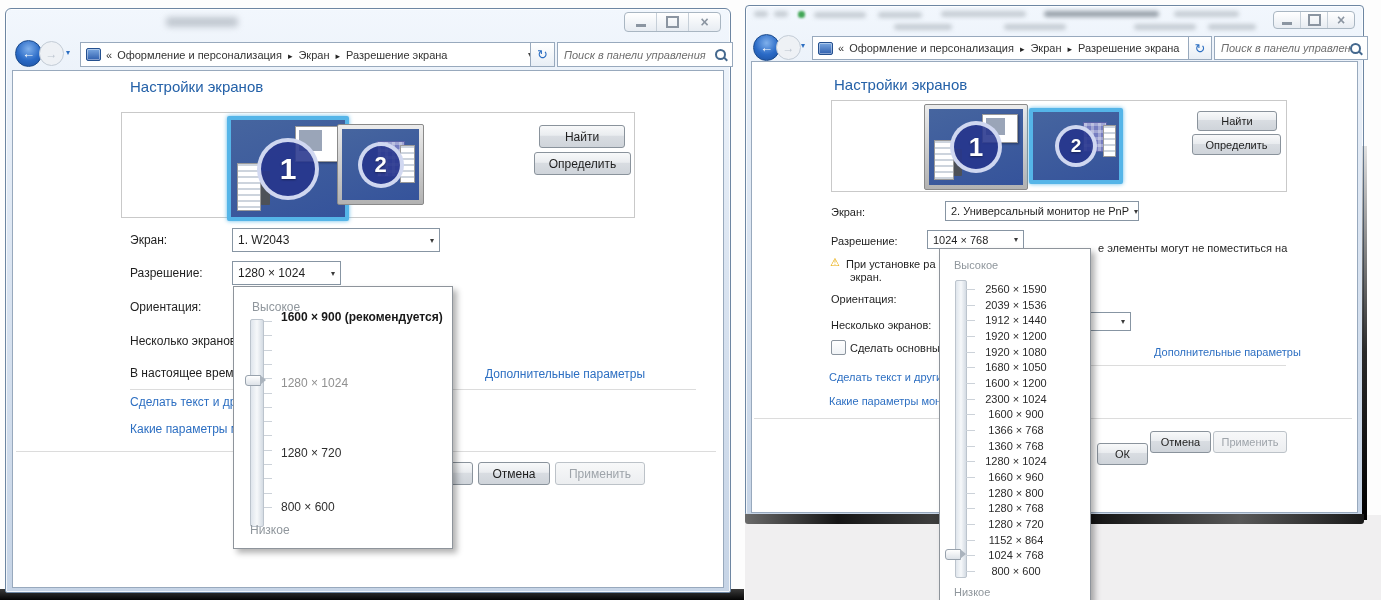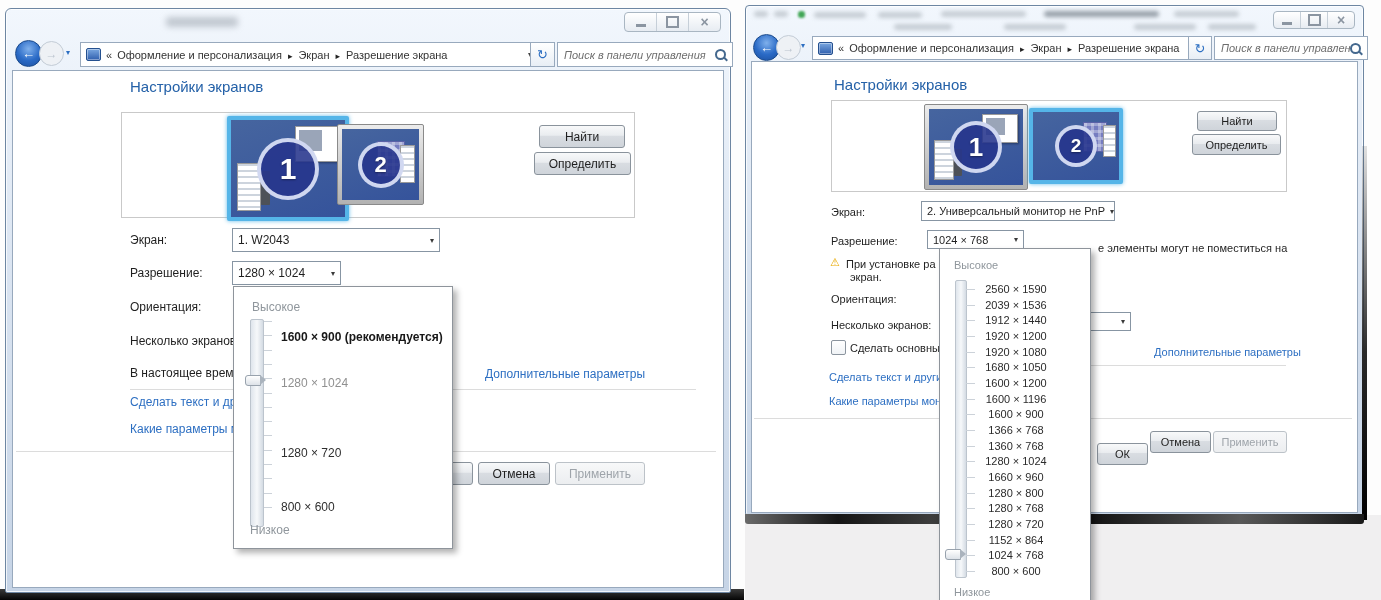--- a/index.html
+++ b/index.html
@@ -136,21 +136,21 @@
   #l-adv{left:479px;top:358px}
   #l-footsep{left:10px;top:442px;width:700px}
   #l-ok{left:399px;top:453px;width:66px;height:21px}
   #l-cancel{left:472px;top:453px;width:70px;height:21px}
   #l-apply{left:549px;top:453px;width:88px;height:21px}
 
   
   #r-find{left:451px;top:105px;width:78px;height:18px}
   #r-ident{left:446px;top:128px;width:87px;height:19px}
   #r-screen-lbl{left:85px;top:200px}
-  #r-screen-sel{left:175px;top:195px;width:182px;height:18px}
+  #r-screen-sel{left:199px;top:195px;width:182px;height:18px}
   #r-res-lbl{left:85px;top:229px}
   #r-res-sel{left:181px;top:224px;width:85px;height:17px}
   #r-warn-ico{left:84px;top:250px;font-size:12px;color:#e8a900}
   #r-warn1{left:100px;top:252px;font-size:11px}
   #r-warn2{left:352px;top:236px;font-size:11px}
   #r-warn3{left:104px;top:265px;font-size:11px}
   #r-orient-lbl{left:85px;top:287px}
   #r-multi-lbl{left:85px;top:313px}
   #r-multi-sel{left:295px;top:306px;width:78px;height:17px;z-index:2}
   #r-cb{left:85px;top:334px;width:13px;height:13px;border:1px solid #8b949e;border-radius:2px;
@@ -182,21 +182,21 @@
         background:repeating-linear-gradient(180deg,#ccd2d9 0 1px,transparent 1px 14.3px)}
   .handle{position:absolute;width:14px;height:9px;border:1px solid #98a2ad;border-radius:3px 0 0 3px;
           background:linear-gradient(#fff,#dde2e8);z-index:3}
   .handle::after{content:"";position:absolute;right:-6px;top:-1px;border-top:5px solid transparent;
           border-bottom:5px solid transparent;border-left:6px solid #aab3bd}
   #ldd .handle{left:11px;top:88px}
   #rdd .handle{left:5px;top:300px}
 
   #ldd-items{position:absolute;inset:0}
   .ldd-item{position:absolute;left:47px;font-size:12px;color:#2f2f2f;white-space:nowrap}
-  #ldd-items .ldd-item:nth-of-type(1){top:43px}
+  #ldd-items .ldd-item:nth-of-type(1){top:23px}
   #ldd-items .ldd-item:nth-of-type(2){top:89px}
   #ldd-items .ldd-item:nth-of-type(3){top:159px}
   #ldd-items .ldd-item:nth-of-type(4){top:213px}
   #ldd .st-recommended{font-weight:bold;color:#181818}
   #ldd .st-current{color:#909090}
 
   #rdd-items{position:absolute;left:38px;top:33px;width:76px}
   .rdd-item{position:relative;height:15.68px;line-height:15.68px;font-size:11px;color:#2b2b2b;
             text-align:center;white-space:nowrap}
   .rdd-item::before{content:"";position:absolute;left:-12px;top:7px;width:9px;height:1px;background:#ccd2d9}
@@ -428,21 +428,21 @@
     <div class="handle"></div>
     <div id="rdd-items">
 
     <div class="rdd-item st-normal">2560 × 1590</div>
         <div class="rdd-item st-normal">2039 × 1536</div>
         <div class="rdd-item st-normal">1912 × 1440</div>
         <div class="rdd-item st-normal">1920 × 1200</div>
         <div class="rdd-item st-normal">1920 × 1080</div>
         <div class="rdd-item st-normal">1680 × 1050</div>
         <div class="rdd-item st-normal">1600 × 1200</div>
-        <div class="rdd-item st-normal">1600 × 1196</div>
+        <div class="rdd-item st-normal">2300 × 1024</div>
         <div class="rdd-item st-normal">1600 × 900</div>
         <div class="rdd-item st-normal">1366 × 768</div>
         <div class="rdd-item st-normal">1360 × 768</div>
         <div class="rdd-item st-normal">1280 × 1024</div>
         <div class="rdd-item st-normal">1660 × 960</div>
         <div class="rdd-item st-normal">1280 × 800</div>
         <div class="rdd-item st-normal">1280 × 768</div>
         <div class="rdd-item st-normal">1280 × 720</div>
         <div class="rdd-item st-normal">1152 × 864</div>
         <div class="rdd-item st-current">1024 × 768</div>

